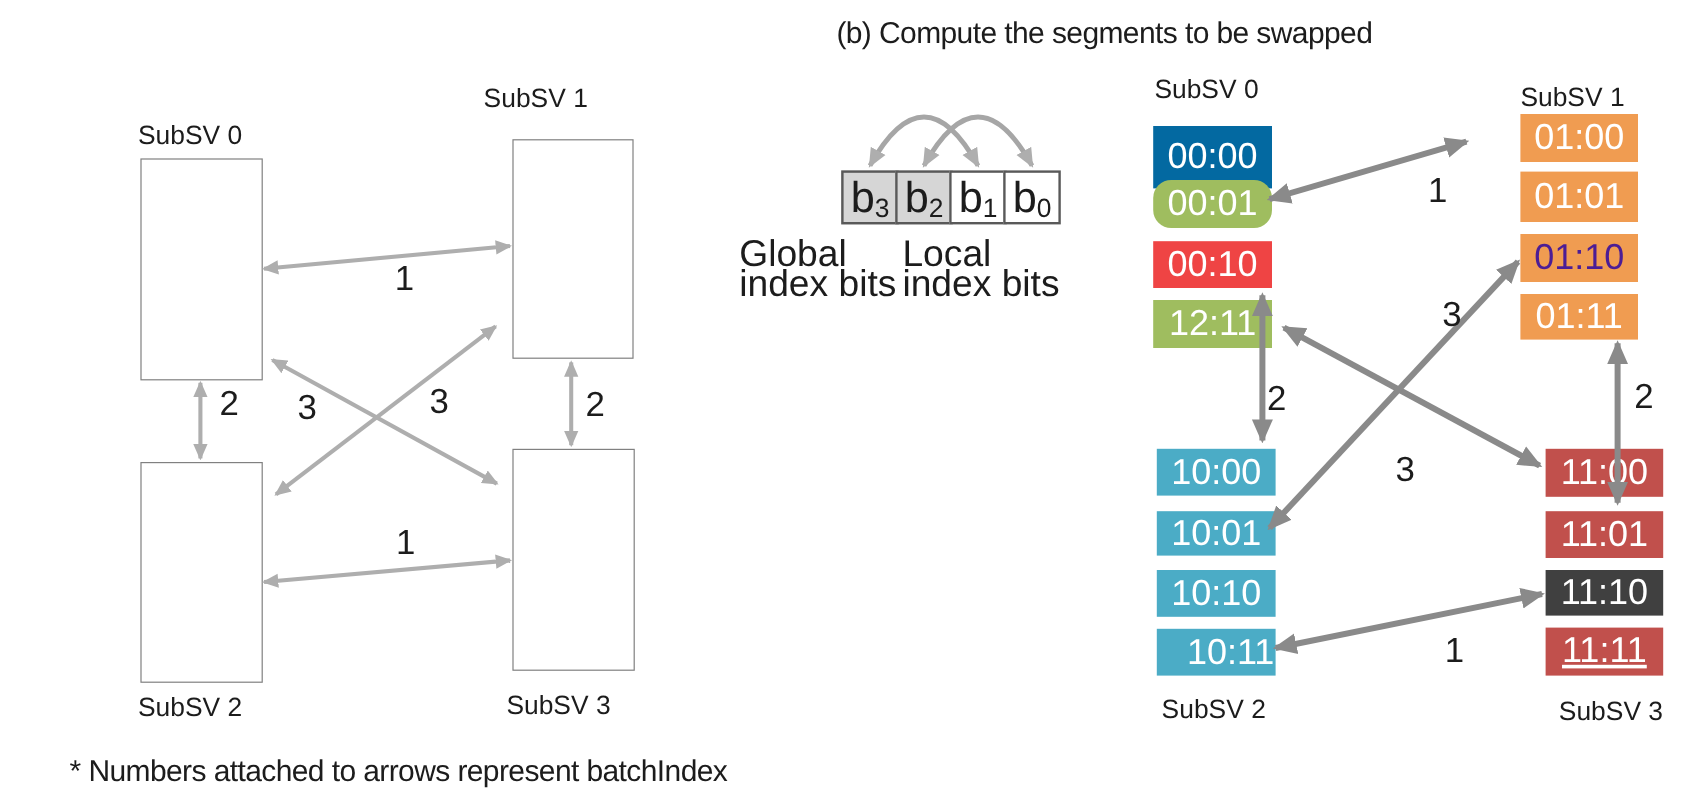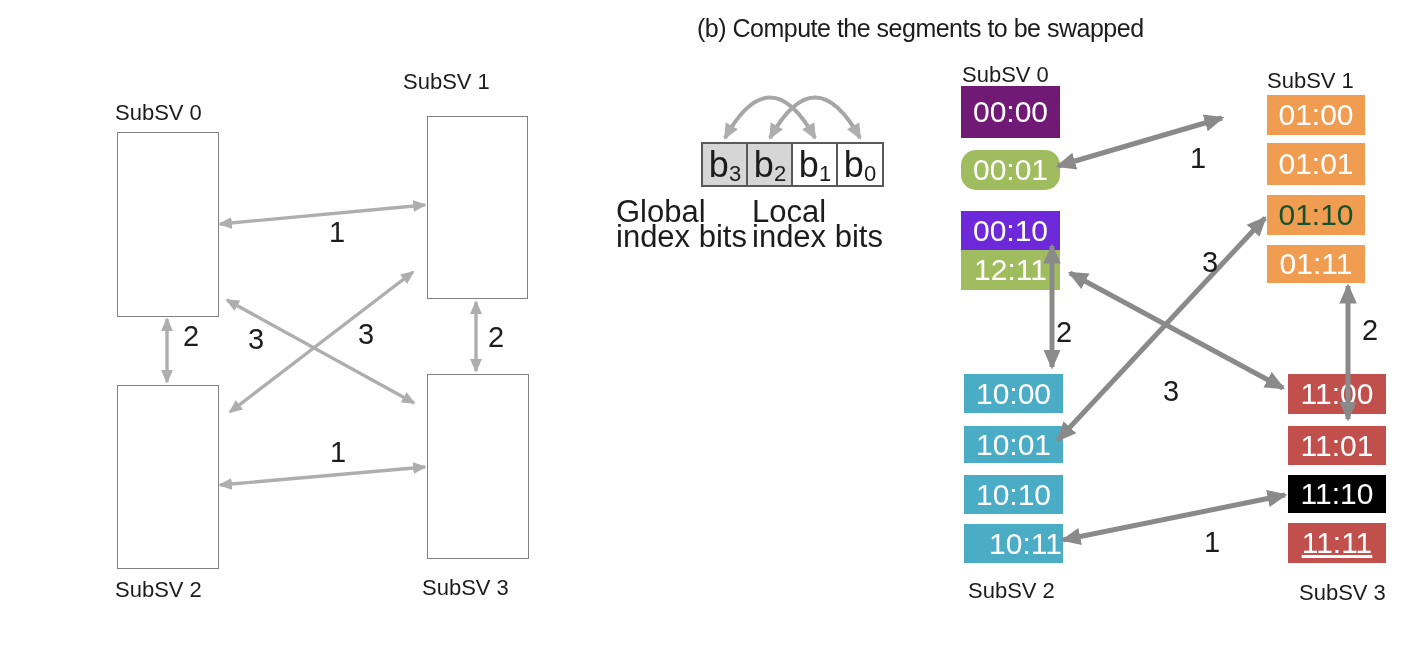--- a/index.html
+++ b/index.html
@@ -59,41 +59,42 @@
         <div class="">Global</div>
         <div class="">index bits</div>
       </div>
       <div class="abs caption" style="left: 752px; top: 199px; width: 220px;">
         <div class="">Local</div>
         <div class="">index bits</div>
       </div>
     </div>
   <div id="layer-cols">
       <div class="abs plabel" style="left: 962px; top: 62px;">SubSV 0</div>
-      <div class="abs seg" style="left: 961px; top: 86px; width: 99px; height: 52px; background: #701a75; color: rgb(255, 255, 255);">00:00</div>
+      <div class="abs seg" style="left: 961px; top: 105px; width: 99px; height: 52px; background: #0369a1; color: rgb(255, 255, 255);">00:00</div>
       <div class="abs seg" style="left: 961px; top: 150px; width: 99px; height: 40px; background: rgb(159, 189, 95); color: rgb(255, 255, 255); border-radius: 15px;">00:01</div>
-      <div class="abs seg" style="left: 961px; top: 201px; width: 99px; height: 39px; background: #6d28d9; color: rgb(255, 255, 255); margin-top: 10px;">00:10</div>
+      <div class="abs seg" style="left: 961px; top: 201px; width: 99px; height: 39px; background: #ef4444; color: rgb(255, 255, 255);">00:10</div>
       <div class="abs seg" style="left: 961px; top: 250px; width: 99px; height: 40px; background: rgb(159, 189, 95); color: rgb(255, 255, 255);">12:11</div>
       <div class="abs plabel" style="left: 1267px; top: 68px;">SubSV 1</div>
       <div class="abs seg" style="left: 1267px; top: 95px; width: 98px; height: 40px; background: rgb(240, 156, 81); color: rgb(255, 255, 255);">01:00</div>
       <div class="abs seg" style="left: 1267px; top: 143px; width: 98px; height: 42px; background: rgb(240, 156, 81); color: rgb(255, 255, 255);">01:01</div>
-      <div class="abs seg" style="left: 1267px; top: 195px; width: 98px; height: 40px; background: rgb(240, 156, 81); color: #14532d;">01:10</div>
+      <div class="abs seg" style="left: 1267px; top: 195px; width: 98px; height: 40px; background: rgb(240, 156, 81); color: #4c1d95;">01:10</div>
       <div class="abs seg" style="left: 1267px; top: 245px; width: 98px; height: 38px; background: rgb(240, 156, 81); color: rgb(255, 255, 255);">01:11</div>
       <div class="abs plabel" style="left: 968px; top: 578px;">SubSV 2</div>
       <div class="abs seg" style="left: 964px; top: 374px; width: 99px; height: 39px; background: rgb(75, 172, 198); color: rgb(255, 255, 255);">10:00</div>
       <div class="abs seg" style="left: 964px; top: 426px; width: 99px; height: 37px; background: rgb(75, 172, 198); color: rgb(255, 255, 255);">10:01</div>
       <div class="abs seg" style="left: 964px; top: 475px; width: 99px; height: 39px; background: rgb(75, 172, 198); color: rgb(255, 255, 255);">10:10</div>
       <div class="abs seg" style="left: 964px; top: 524px; width: 99px; height: 39px; background: rgb(75, 172, 198); color: rgb(255, 255, 255); padding-left: 24px;">10:11</div>
       <div class="abs plabel" style="left: 1299px; top: 580px;">SubSV 3</div>
       <div class="abs seg" style="left: 1288px; top: 374px; width: 98px; height: 40px; background: rgb(193, 80, 76); color: rgb(255, 255, 255);">11:00</div>
       <div class="abs seg" style="left: 1288px; top: 426px; width: 98px; height: 39px; background: rgb(193, 80, 76); color: rgb(255, 255, 255);">11:01</div>
-      <div class="abs seg" style="left: 1288px; top: 475px; width: 98px; height: 38px; background: #000000; color: rgb(255, 255, 255);">11:10</div>
+      <div class="abs seg" style="left: 1288px; top: 475px; width: 98px; height: 38px; background: #404040; color: rgb(255, 255, 255);">11:10</div>
       <div class="abs seg" style="left: 1288px; top: 523px; width: 98px; height: 40px; background: rgb(193, 80, 76); color: rgb(255, 255, 255); text-decoration: underline;">11:11</div>
     </div>
 
+  <div class="abs footnote" style="left:58px;top:629px">* Numbers attached to arrows represent batchIndex</div>
 
   <svg id="overlay" viewBox="0 0 1421 664" xmlns="http://www.w3.org/2000/svg">
     <defs>
       <marker id="ah-light" viewBox="0 0 4 4" markerWidth="4" markerHeight="4" refX="3.5" refY="2" orient="auto-start-reverse" markerUnits="strokeWidth">
         <path id="ahp-light" d="M0,0.25 L4,2 L0,3.75 Z" fill="#aeaeae"></path>
       </marker>
       <marker id="ah-dark" viewBox="0 0 4 4" markerWidth="4" markerHeight="4" refX="3.5" refY="2" orient="auto-start-reverse" markerUnits="strokeWidth">
         <path id="ahp-dark" d="M0,0.25 L4,2 L0,3.75 Z" fill="#8a8a8a"></path>
       </marker>
     </defs>

